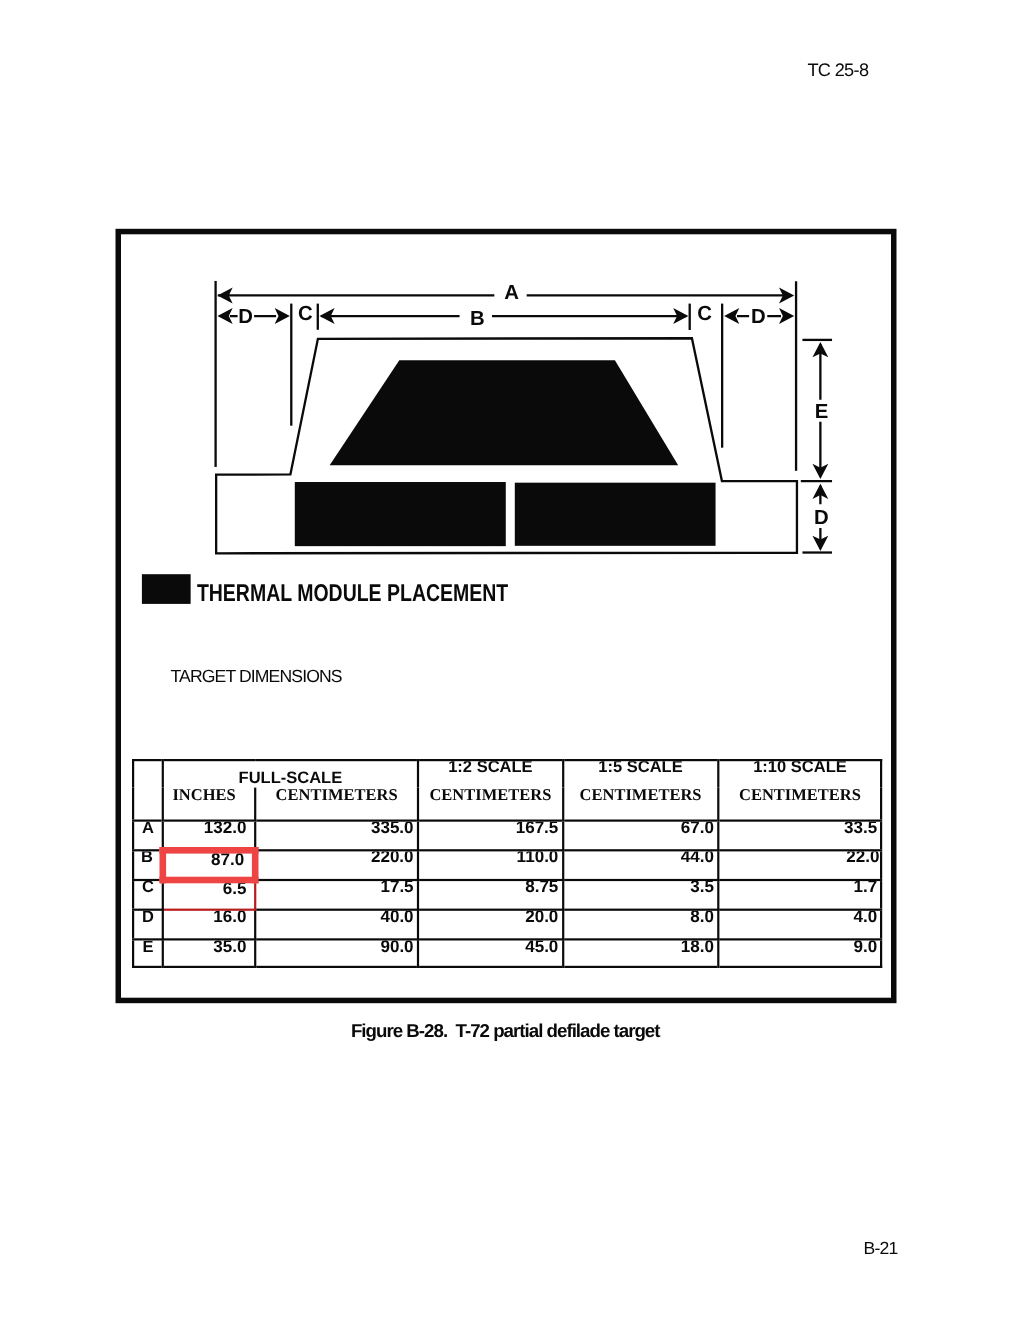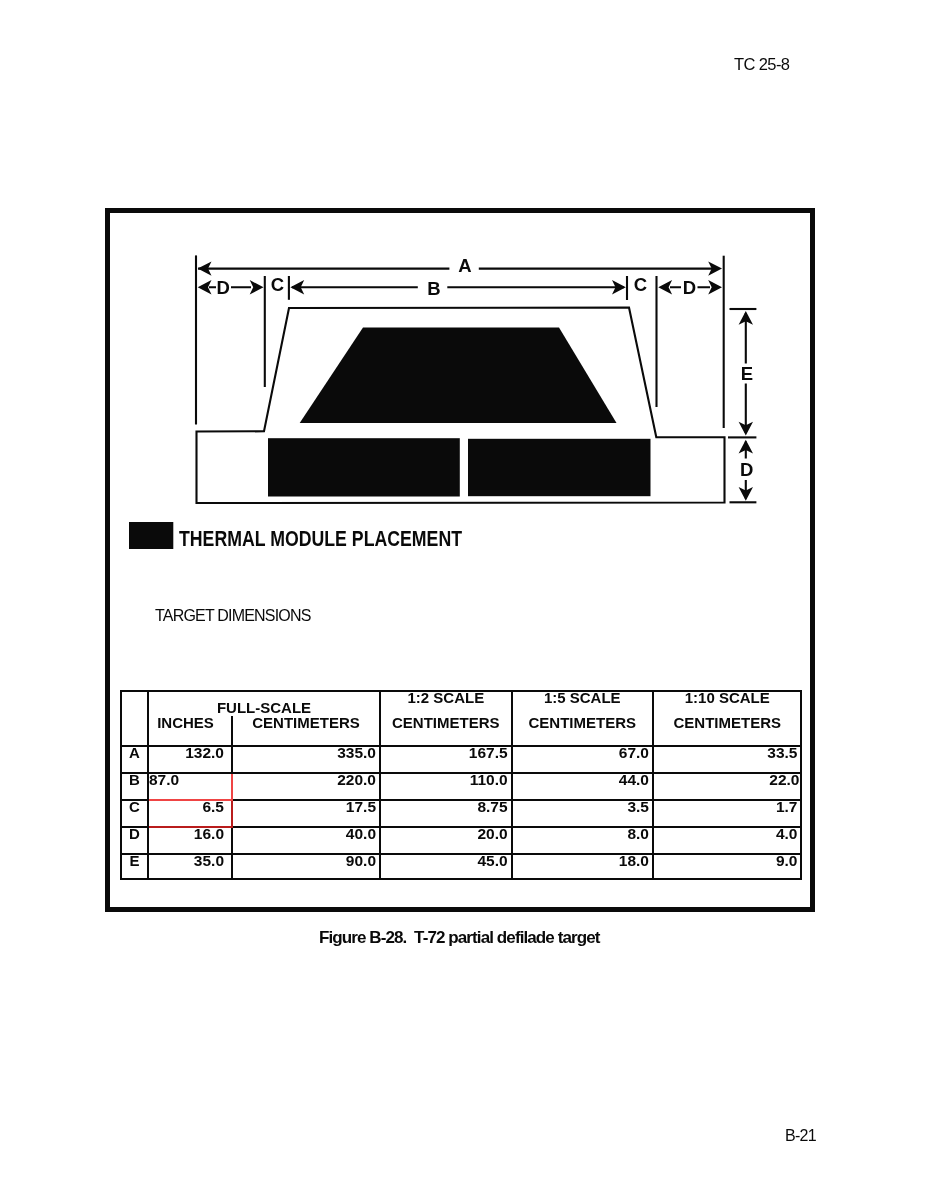--- a/index.html
+++ b/index.html
@@ -121,40 +121,40 @@
   <tbody>
 
   <tr style="height:25px;">
     <td rowspan="2" style="border-right:2px solid #0a0a0a;"></td>
     <td colspan="2" style="font-size:15px;text-align:center;vertical-align:top;padding-top:10px;line-height:12px;border-right:2px solid #0a0a0a;">FULL-SCALE</td>
     <td style="font-size:15px;text-align:center;vertical-align:top;padding-top:0;line-height:12px;border-right:2px solid #0a0a0a;">1:2 SCALE</td>
     <td style="font-size:15px;text-align:center;vertical-align:top;padding-top:0;line-height:12px;border-right:2px solid #0a0a0a;">1:5 SCALE</td>
     <td style="font-size:15px;text-align:center;vertical-align:top;padding-top:0;line-height:12px;">1:10 SCALE</td>
   </tr>
 
-  <tr style="height:30px;">
+  <tr style="height:30px;font-family:Liberation Serif, serif;">
     <td style="font-size:15px;text-align:center;vertical-align:top;padding-top:0.5px;line-height:12px;padding-right:9px;border-right:2px solid #0a0a0a;">INCHES</td>
     <td style="font-size:15px;text-align:center;vertical-align:top;padding-top:0.5px;line-height:12px;border-right:2px solid #0a0a0a;">CENTIMETERS</td>
     <td style="font-size:15px;text-align:center;vertical-align:top;padding-top:0.5px;line-height:12px;border-right:2px solid #0a0a0a;">CENTIMETERS</td>
     <td style="font-size:15px;text-align:center;vertical-align:top;padding-top:0.5px;line-height:12px;border-right:2px solid #0a0a0a;">CENTIMETERS</td>
     <td style="font-size:15px;text-align:center;vertical-align:top;padding-top:0.5px;line-height:12px;">CENTIMETERS</td>
   </tr>
 
   <tr style="height:27px;">
     <td style="border:2px solid #0a0a0a;border-left:none;font-size:15px;text-align:center;vertical-align:top;padding-top:0;line-height:12px;">A</td>
     <td style="border:2px solid #0a0a0a;text-align:right;vertical-align:top;padding-top:0;line-height:12px;padding-right:7px;">132.0</td>
     <td style="border:2px solid #0a0a0a;text-align:right;vertical-align:top;padding-top:0;line-height:12px;padding-right:3px;">335.0</td>
     <td style="border:2px solid #0a0a0a;text-align:right;vertical-align:top;padding-top:0;line-height:12px;padding-right:3px;">167.5</td>
     <td style="border:2px solid #0a0a0a;text-align:right;vertical-align:top;padding-top:0;line-height:12px;padding-right:3px;">67.0</td>
     <td style="border:2px solid #0a0a0a;border-right:none;text-align:right;vertical-align:top;padding-top:0;line-height:12px;padding-right:3px;">33.5</td>
   </tr>
 
   <tr style="height:27px;">
     <td style="border:2px solid #0a0a0a;border-left:none;font-size:15px;text-align:center;vertical-align:top;padding-top:0;line-height:12px;">B</td>
-    <td style="border:2px solid #ef4444;vertical-align:top;padding-top:0;line-height:12px;padding-right:7px;">87.0</td>
+    <td style="border:6px solid #ef4444;text-align:right;vertical-align:top;padding-top:0;line-height:12px;padding-right:7px;">87.0</td>
     <td style="border:2px solid #0a0a0a;text-align:right;vertical-align:top;padding-top:0;line-height:12px;padding-right:3px;">220.0</td>
     <td style="border:2px solid #0a0a0a;text-align:right;vertical-align:top;padding-top:0;line-height:12px;padding-right:3px;">110.0</td>
     <td style="border:2px solid #0a0a0a;text-align:right;vertical-align:top;padding-top:0;line-height:12px;padding-right:3px;">44.0</td>
     <td style="border:2px solid #0a0a0a;border-right:none;text-align:right;vertical-align:top;padding-top:0;line-height:12px;padding-right:1px;">22.0</td>
   </tr>
 
   <tr style="height:27px;">
     <td style="border:2px solid #0a0a0a;border-left:none;font-size:15px;text-align:center;vertical-align:top;padding-top:0;line-height:12px;">C</td>
     <td style="border:2px solid #b91c1c;text-align:right;vertical-align:top;padding-top:0;line-height:12px;padding-right:7px;">6.5</td>
     <td style="border:2px solid #0a0a0a;text-align:right;vertical-align:top;padding-top:0;line-height:12px;padding-right:3px;">17.5</td>

